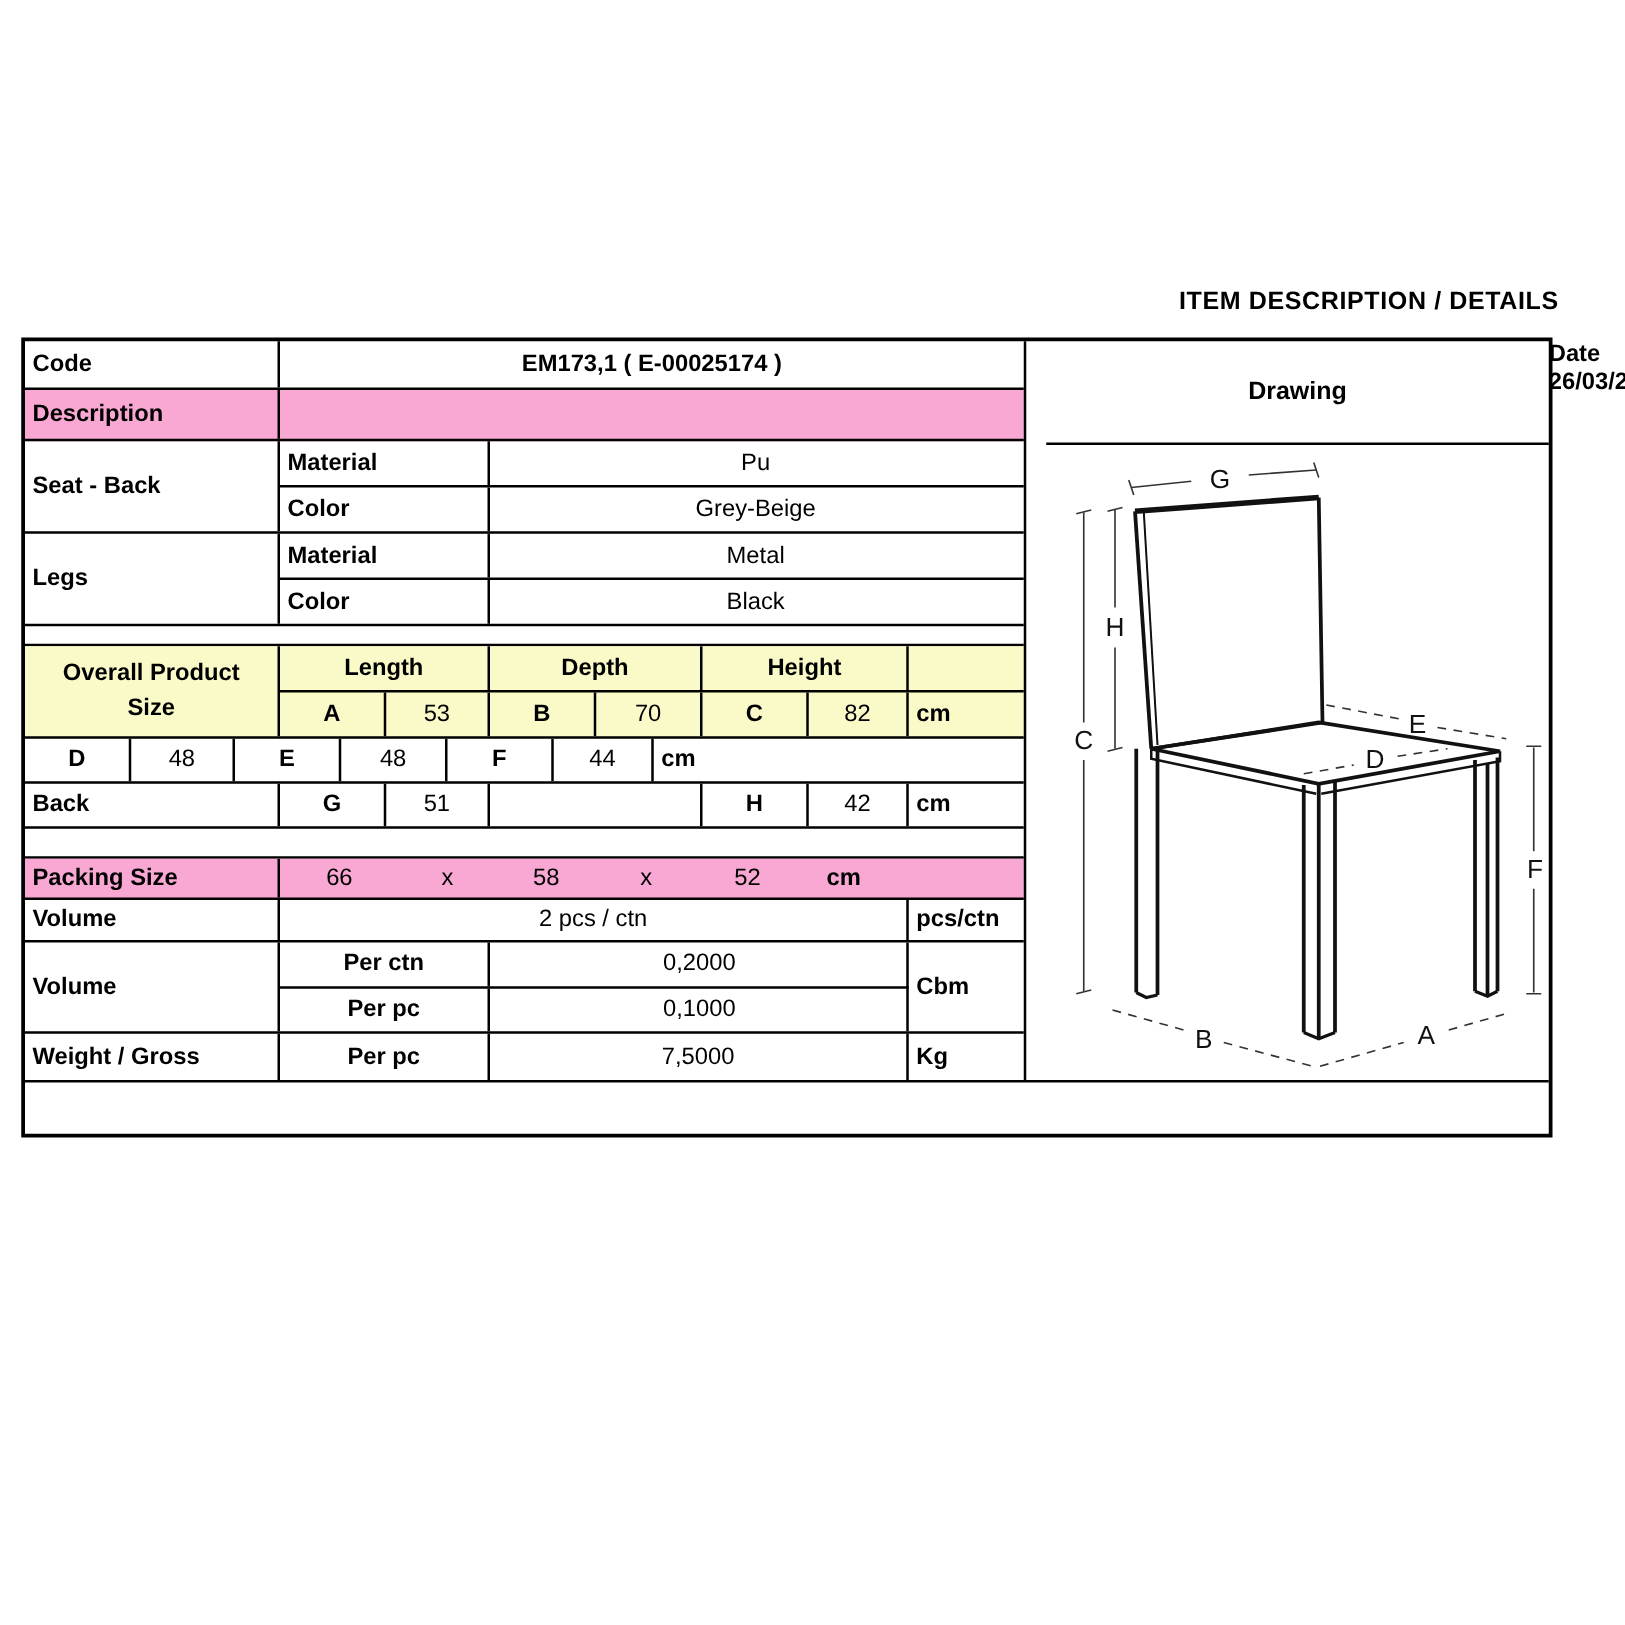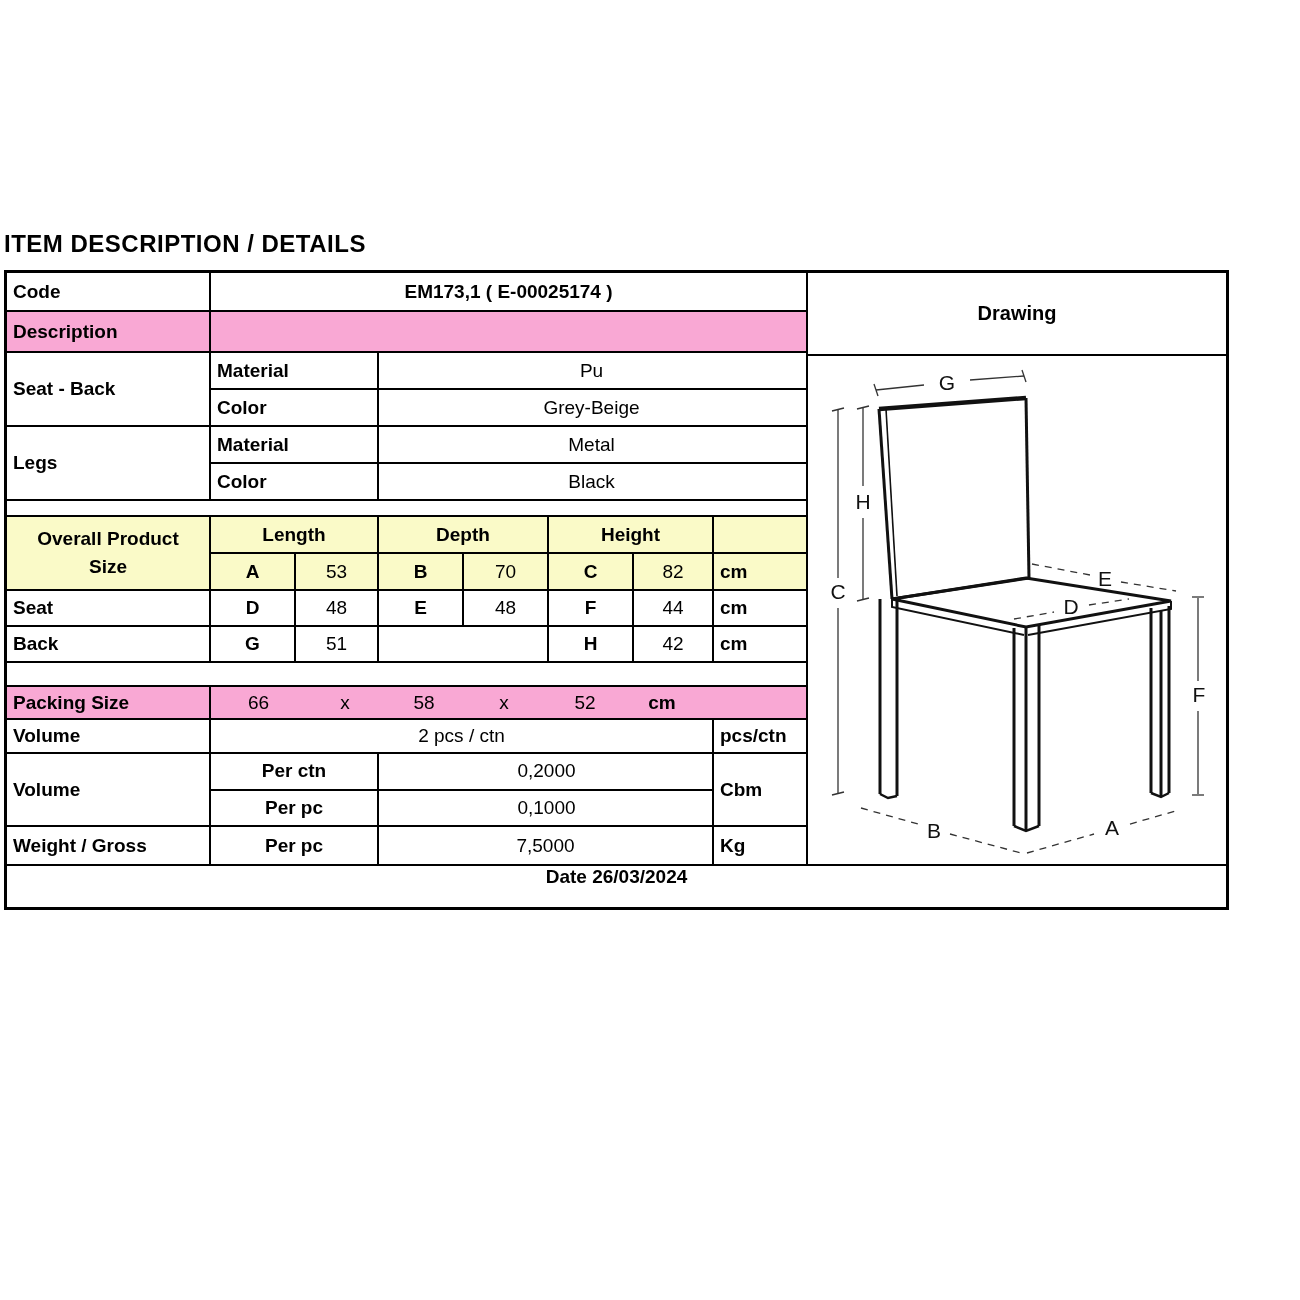--- a/index.html
+++ b/index.html
@@ -1,27 +1,27 @@
 <!DOCTYPE html>
 <html><head>
 <meta charset="utf-8">
 <style>
   * { margin:0; padding:0; box-sizing:border-box; }
   html,body { width:1300px; height:1300px; background:#ffffff;
               font-family:"Liberation Sans", sans-serif; color:#000; }
   #page { position:relative; width:1300px; height:1300px; background:#fff; overflow:hidden; }
 
-  .title { position:absolute; left:4px; top:230px; width:1225px;
-           text-align:left; font-size:24px; font-weight:bold; letter-spacing:0.5px; }
-
-  #spec-table { position:absolute; left:4px; top:270px; width:1225px; height:640px;
-                border:3px solid #000; display:flex; flex-direction:column; }
+  .title { position:absolute; left:22px; top:230px; width:1225px;
+           text-align:right; font-size:20px; font-weight:bold; letter-spacing:0.5px; }
+
+  #spec-table { position:absolute; left:17px; top:270px; width:1225px; height:640px;
+                border:3px solid #000; display:flex; flex-direction:row; }
   .top-area { display:flex; flex-direction:row; height:593px; border-bottom:2px solid #000; }
   .left-pane { width:799px; display:flex; flex-direction:column; }
-  .draw-pane { width:420px; border-left:2px solid #000; display:flex; flex-direction:column; }
+  .draw-pane { width:420px; border-left:2px solid #000; display:flex; flex-direction:column;padding-left:16px; }
 
   .row { display:flex; flex-direction:row; border-bottom:2px solid #000; }
   .row:last-child { border-bottom:none; }
   .section { display:flex; flex-direction:row; border-bottom:2px solid #000; }
   .stack { display:flex; flex-direction:column; flex:1; }
   .stack > .srow { display:flex; flex-direction:row; border-bottom:2px solid #000; flex:1; }
   .stack > .srow:last-child { border-bottom:none; }
 
   .cell { display:flex; align-items:center; border-right:2px solid #000;
           font-size:19px; overflow:hidden; white-space:nowrap; }
@@ -153,21 +153,20 @@
               <div class="cell ctr bold w-k2">B</div>
               <div class="cell ctr w-v2">70</div>
               <div class="cell ctr bold w-k3">C</div>
               <div class="cell ctr w-v3">82</div>
               <div class="cell lbl last w-unit">cm</div>
             </div>
           </div>
         </div>
 
         <div class="row h-seat">
-          <div class="cell lbl w-label">Seat</div>
           <div class="cell ctr bold w-k">D</div>
           <div class="cell ctr w-v">48</div>
           <div class="cell ctr bold w-k2">E</div>
           <div class="cell ctr w-v2">48</div>
           <div class="cell ctr bold w-k3">F</div>
           <div class="cell ctr w-v3">44</div>
           <div class="cell lbl last w-unit">cm</div>
         </div>
 
         <div class="row h-back">

